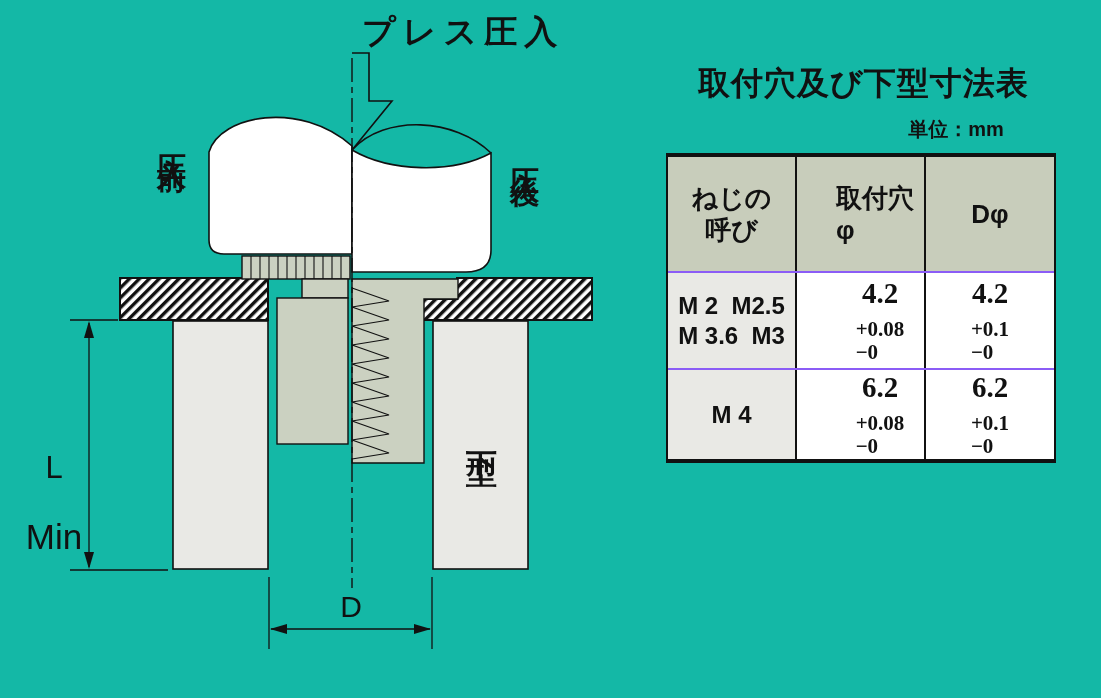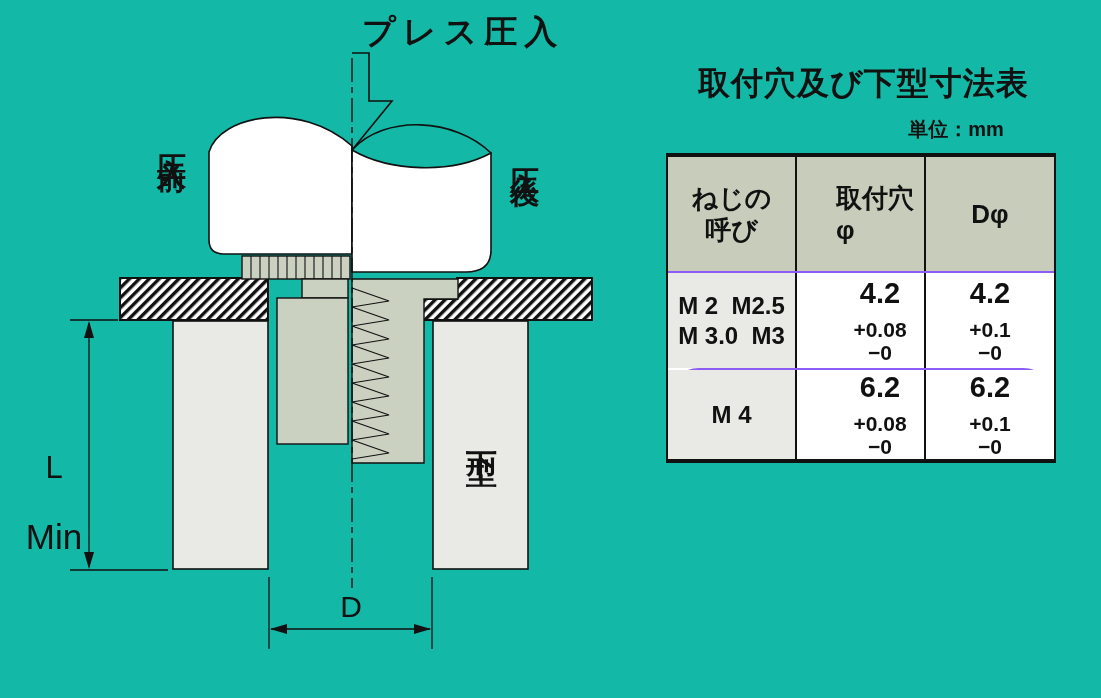--- a/index.html
+++ b/index.html
@@ -28,25 +28,25 @@
   }
   .trow{display:flex;width:100%;}
   .trow + .trow{border-top:2px solid #8b5cf6;}
   .tcell{box-sizing:border-box;display:flex;flex-direction:column;justify-content:center;align-items:center;}
   .c1{width:127px;}
   .c2{width:129px;border-left:2px solid #111;padding-left:39px;}
   .c3{flex:1;border-left:2px solid #111;}
   .thead{height:114px;}
   .thead .tcell{background:#c8cdbb;font-weight:bold;font-size:26px;line-height:32px;}
   .row-data{height:95px;}
-  .row-data:last-child{height:89px;border-radius:31px;}
+  .row-data:last-child{height:89px;}
   .row-data .c1{background:#e9e9e5;font-weight:bold;font-size:24px;line-height:30px;}
-  .val{flex-direction:column;gap:8px;background:#fff;}
+  .val{flex-direction:column;gap:8px;background:#fff;font-family:Liberation Serif, serif;}
   .num{font-size:29px;font-weight:bold;}
-  .tol{display:flex;flex-direction:column;text-align:left;font-size:21px;line-height:23px;font-weight:bold;align-items:center;}
+  .tol{display:flex;flex-direction:column;text-align:left;font-size:21px;line-height:23px;font-weight:bold;}
   .pre{white-space:pre;}
 </style>
 </head>
 <body>
 
 <div id="stage">
 
   <svg style="position:absolute;left:0;top:0;" width="640" height="698" viewBox="0 0 640 698">
     <defs>
       <pattern id="hatch" patternUnits="userSpaceOnUse" width="7" height="7" patternTransform="rotate(-45)">
@@ -126,21 +126,21 @@
         <div>ねじの</div>
         <div>呼び</div>
       </div>
       <div class="tcell c2">取付穴φ</div>
       <div class="tcell c3">Dφ</div>
     </div>
 
     <div class="trow row-data">
       <div class="tcell c1">
         <div class="pre">M 2  M2.5</div>
-        <div class="pre">M 3.0  M3</div>
+        <div class="pre">M 3.6  M3</div>
       </div>
       <div class="tcell c2 val">
         <span class="num">4.2</span>
         <span class="tol">
           <span>+0.08</span>
           <span>−0</span>
         </span>
       </div>
       <div class="tcell c3 val">
         <span class="num">4.2</span>

